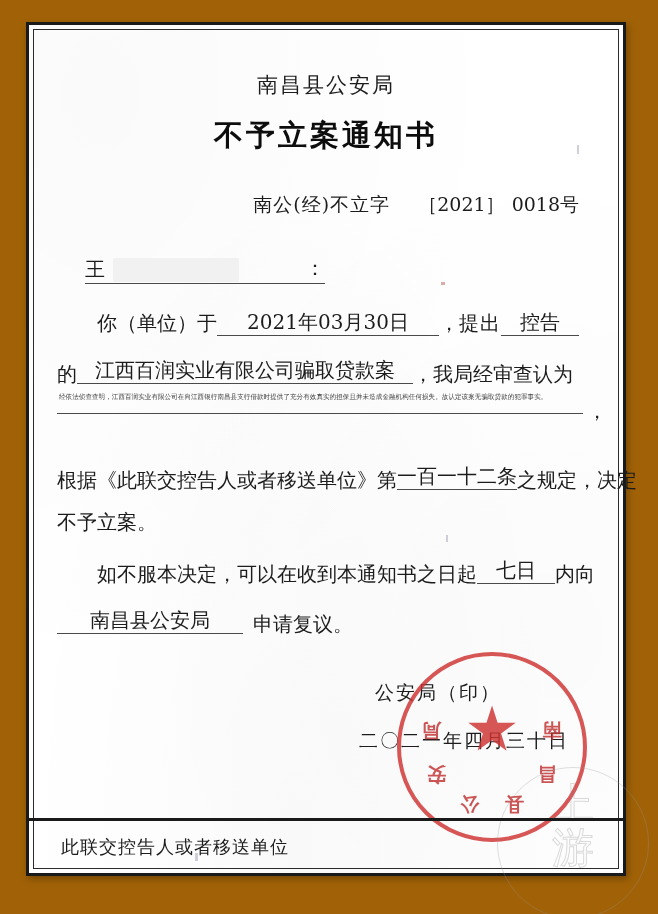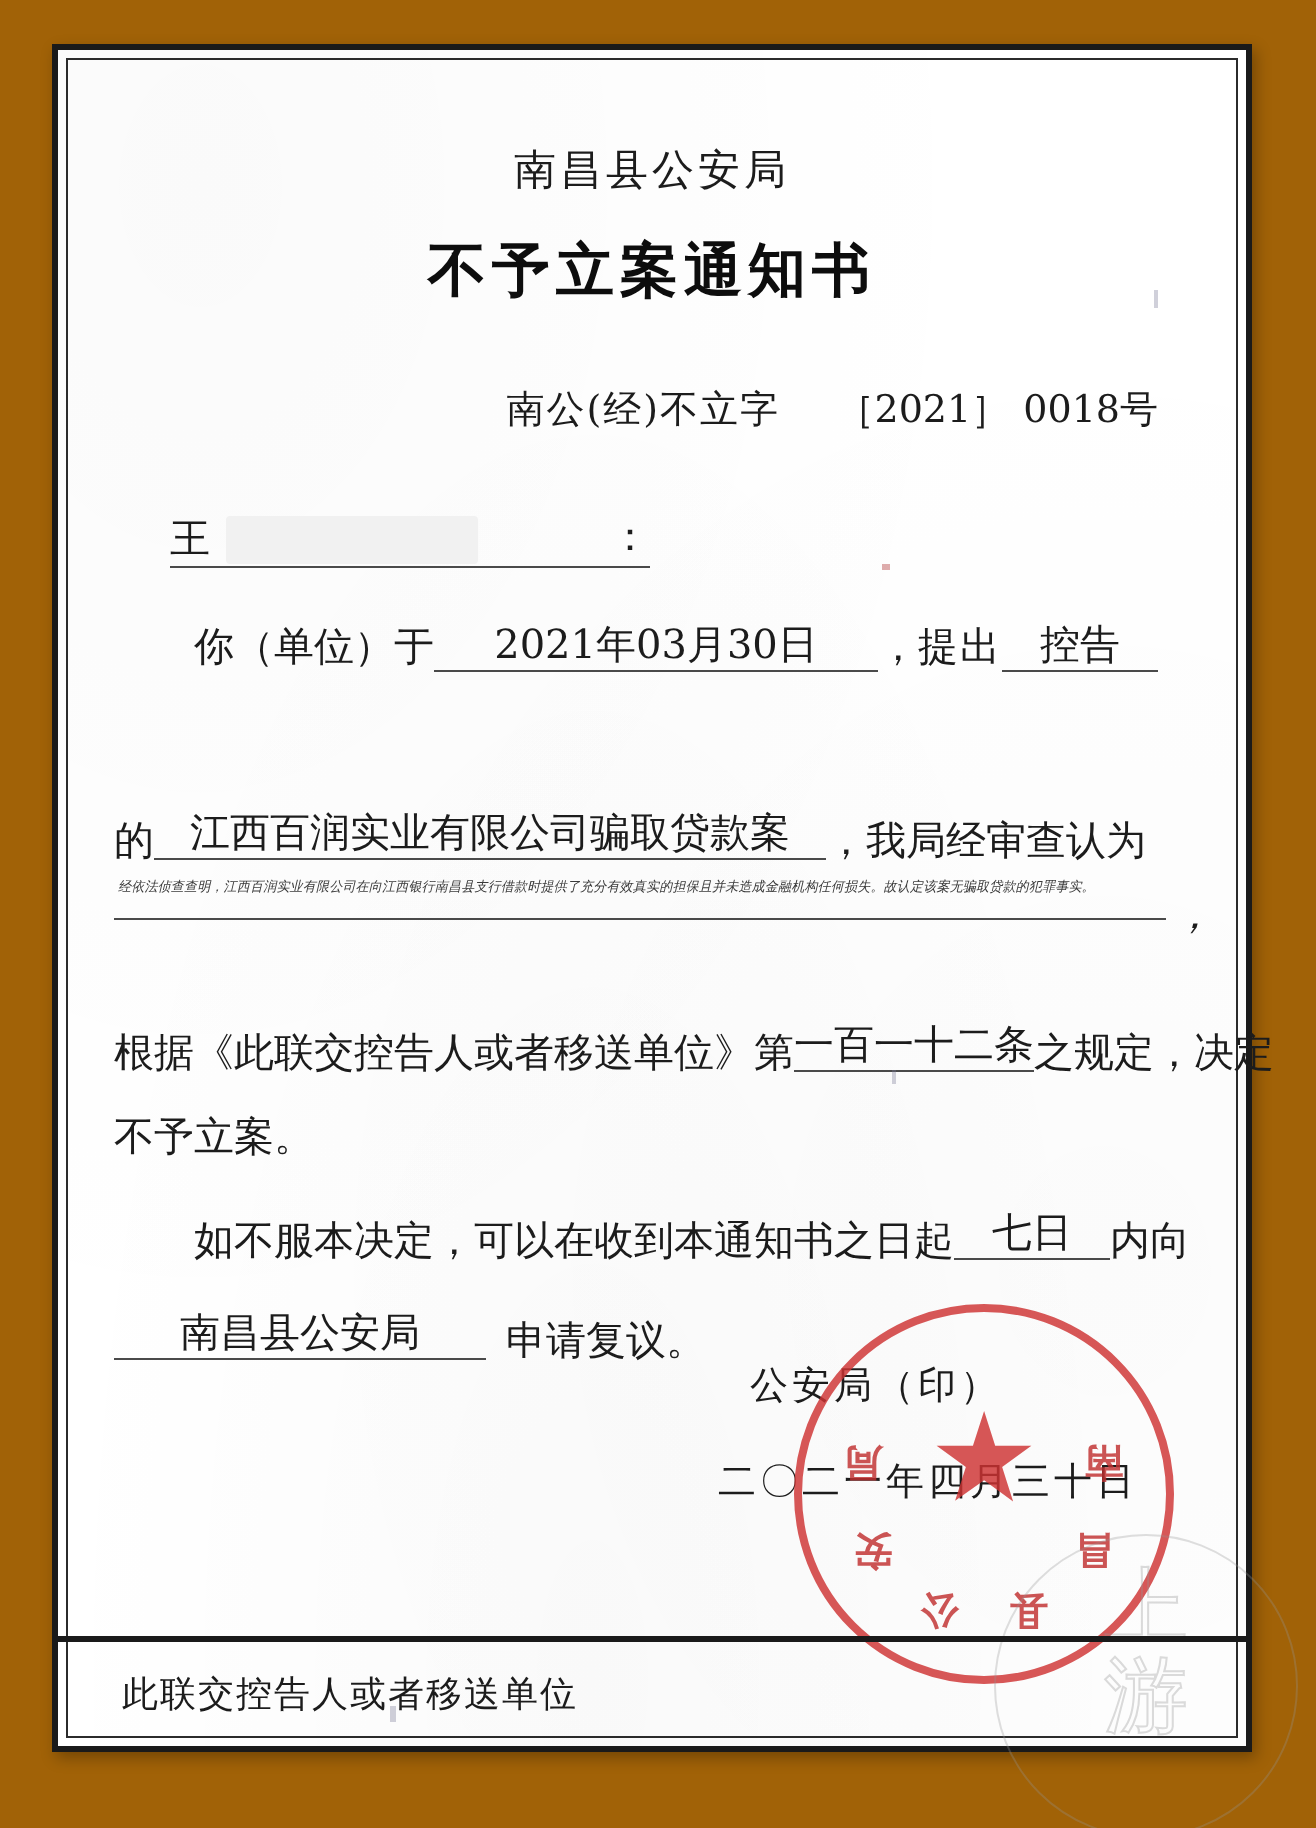--- a/index.html
+++ b/index.html
@@ -128,37 +128,36 @@
   .blank {
     display: inline-block;
     border-bottom: 1.5px solid #4a4a4a;
     text-align: center;
     font-size: 20px;
     color: #1c1c1c;
     line-height: 1.25;
   }
   .blank.narrow  { width: 78px; }
   .blank.date    { width: 222px; }
-  .blank.case    { width: 336px; margin-top: 46px; }
+  .blank.case    { width: 336px; }
   .blank.days    { width: 92px; }
   .blank.organ   { width: 186px; }
 
   .row-you   { margin-top: 24px; padding-left: 40px; align-items: center; }
   .row-case  { margin-top: 22px; }
   .row-legal { margin-top: 36px; }
   .row-legal2{ margin-top: 22px; }
   .row-appeal{ margin-top: 26px; padding-left: 40px; }
   .row-organ { margin-top: 24px; }
 
   
   .findings-wrap {
     position: relative;
     margin-top: 10px;
     height: 34px;
-    font-style: italic;
   }
   .findings-text {
     position: absolute;
     left: 2px;
     top: 0;
     font-size: 6.5px;
     line-height: 1.2;
     color: #3a3a3a;
     letter-spacing: 0.1px;
     width: 540px;

